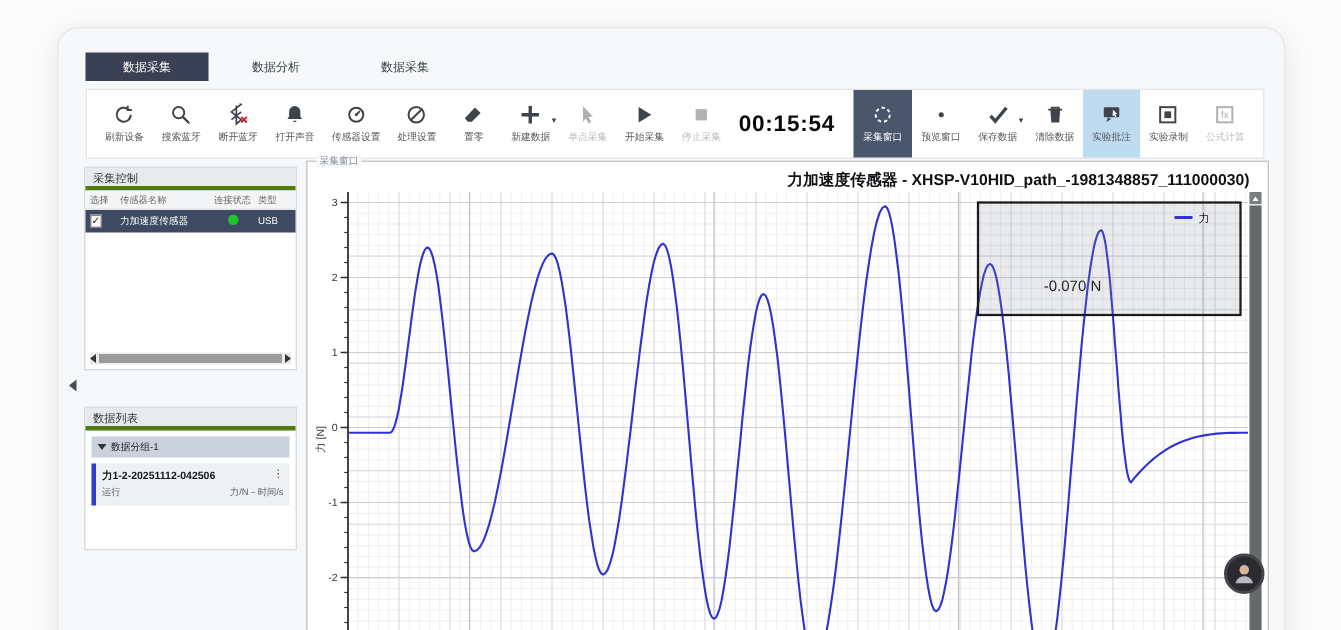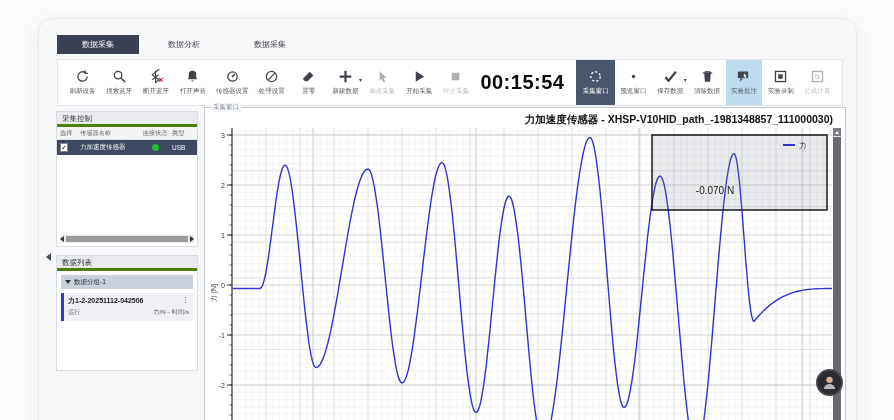--- a/index.html
+++ b/index.html
@@ -21,21 +21,21 @@
     background:#fff; border:1px solid #e4e6e9; display:flex; align-items:stretch;
     padding:0 6px; }
   .tbtn { width:42px; display:flex; flex-direction:column; align-items:center;
     justify-content:center; gap:3px; font-size:6.5px; color:#55585e; position:relative; }
   .tbtn.wide { width:48px; }
   .tbtn .ticon { width:15px; height:15px; display:block; }
   .tbtn.disabled { opacity:.42; }
   .tbtn.dark { background:#49566b; color:#fff; width:44px; }
   .tbtn.lit { background:#bedbf0; }
   .tbtn .caret { position:absolute; right:2px; top:16px; font-size:6px; color:#444; }
-  .timer { align-self:center; font-size:20px; font-weight:bold; color:#0a0a0a;
+  .timer { align-self:center; font-size:15px; font-weight:bold; color:#0a0a0a;
     letter-spacing:.5px; margin:0 12px 0 6px; }
   
   .panel { position:absolute; left:17px; width:142px; background:#fff;
     border:1px solid #d9dce0; }
   .panel-h { height:15px; background:#e8eaee; font-size:7.5px; color:#2e3136;
     padding:2px 5px; border-bottom:3px solid #4d7c0f; }
   #panel-collect { top:92px; height:136px; }
   .thead { display:flex; height:13px; align-items:center; font-size:6.2px; color:#666;
     background:#f4f5f7; border-bottom:1px solid #e2e4e8; padding:0 3px; }
   .trow { display:flex; height:15px; align-items:center; background:#3e4a61;
@@ -44,21 +44,21 @@
   .cbx { width:8px; height:8px; background:#fff; border:1px solid #888; font-size:7px;
     line-height:7px; color:#16181c; text-align:center; }
   .dot { display:inline-block; width:7px; height:7px; border-radius:50%; }
   .hscroll { position:absolute; left:3px; right:3px; bottom:3px; height:8px;
     background:#e9e9e9; display:flex; align-items:center; }
   .hs-thumb { flex:1; height:6px; background:#9b9b9b; margin:0 2px; }
   .hs-arrow-l,.hs-arrow-r { width:0;height:0;border-top:3px solid transparent;
     border-bottom:3px solid transparent; }
   .hs-arrow-l { border-right:4px solid #333; }
   .hs-arrow-r { border-left:4px solid #333; }
-  #panel-data { top:236px; height:116px; }
+  #panel-data { top:252px; height:96px; }
   .group-row { margin:4px; height:14px; background:#c9d1dc; font-size:6.5px; color:#20242a;
     display:flex; align-items:center; gap:3px; padding:0 4px; }
   .tri-down { width:0;height:0;border-left:3px solid transparent;border-right:3px solid transparent;
     border-top:4px solid #333; }
   .data-item { margin:0 4px; background:#eef0f3; border-left:3px solid #2f3bd3; padding:3px 4px 4px; }
   .di-l1 { display:flex; justify-content:space-between; font-size:7px; font-weight:bold; color:#14161a; }
   .di-menu { color:#333; font-weight:normal; font-size:7px; }
   .di-l2 { display:flex; justify-content:space-between; font-size:6.2px; color:#5b5f66; margin-top:2px; }
   
   .gbox { position:absolute; left:165px; top:88px; width:642px; height:376px;

